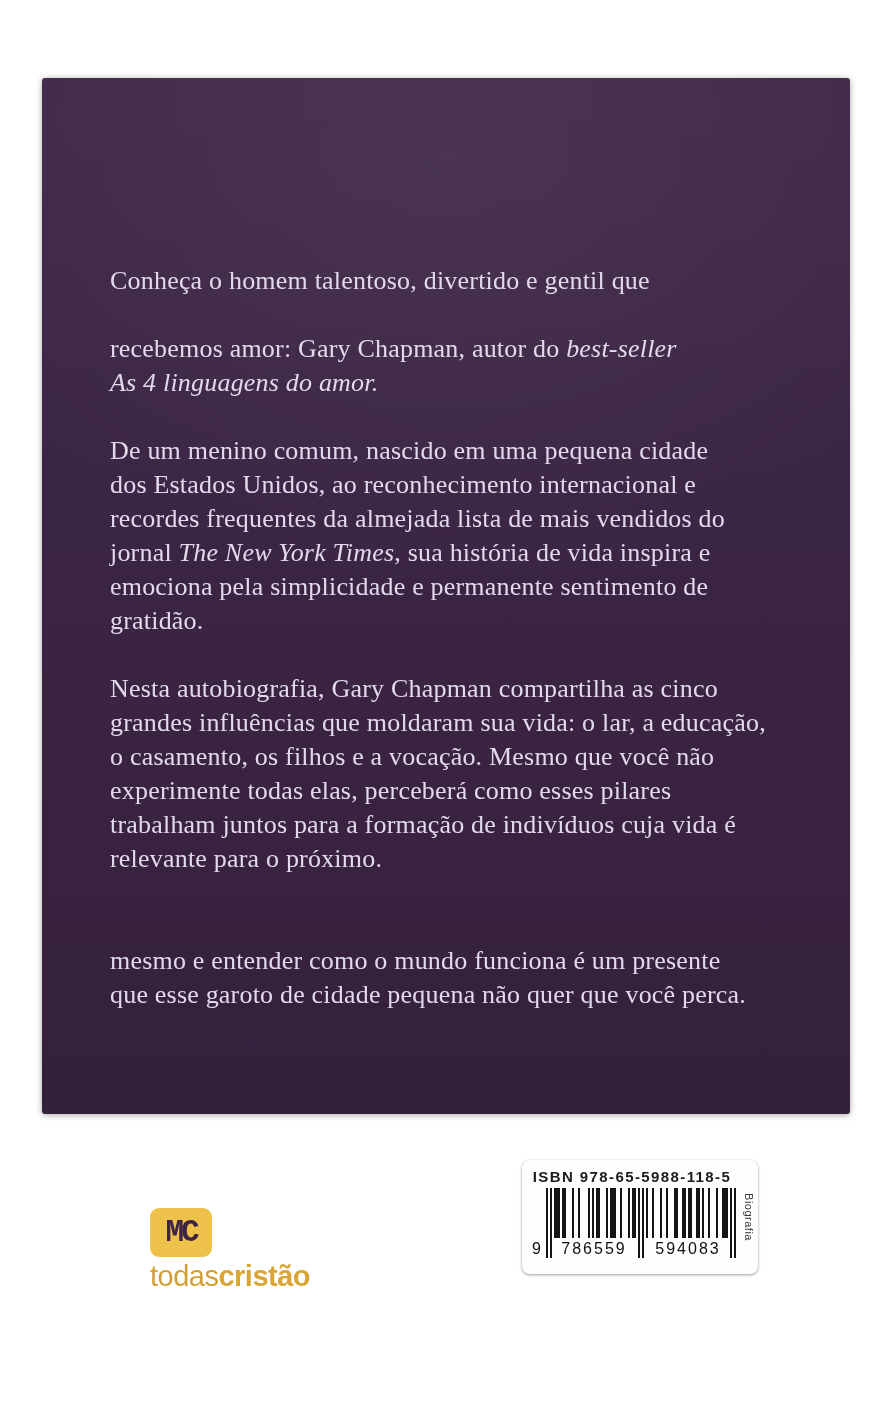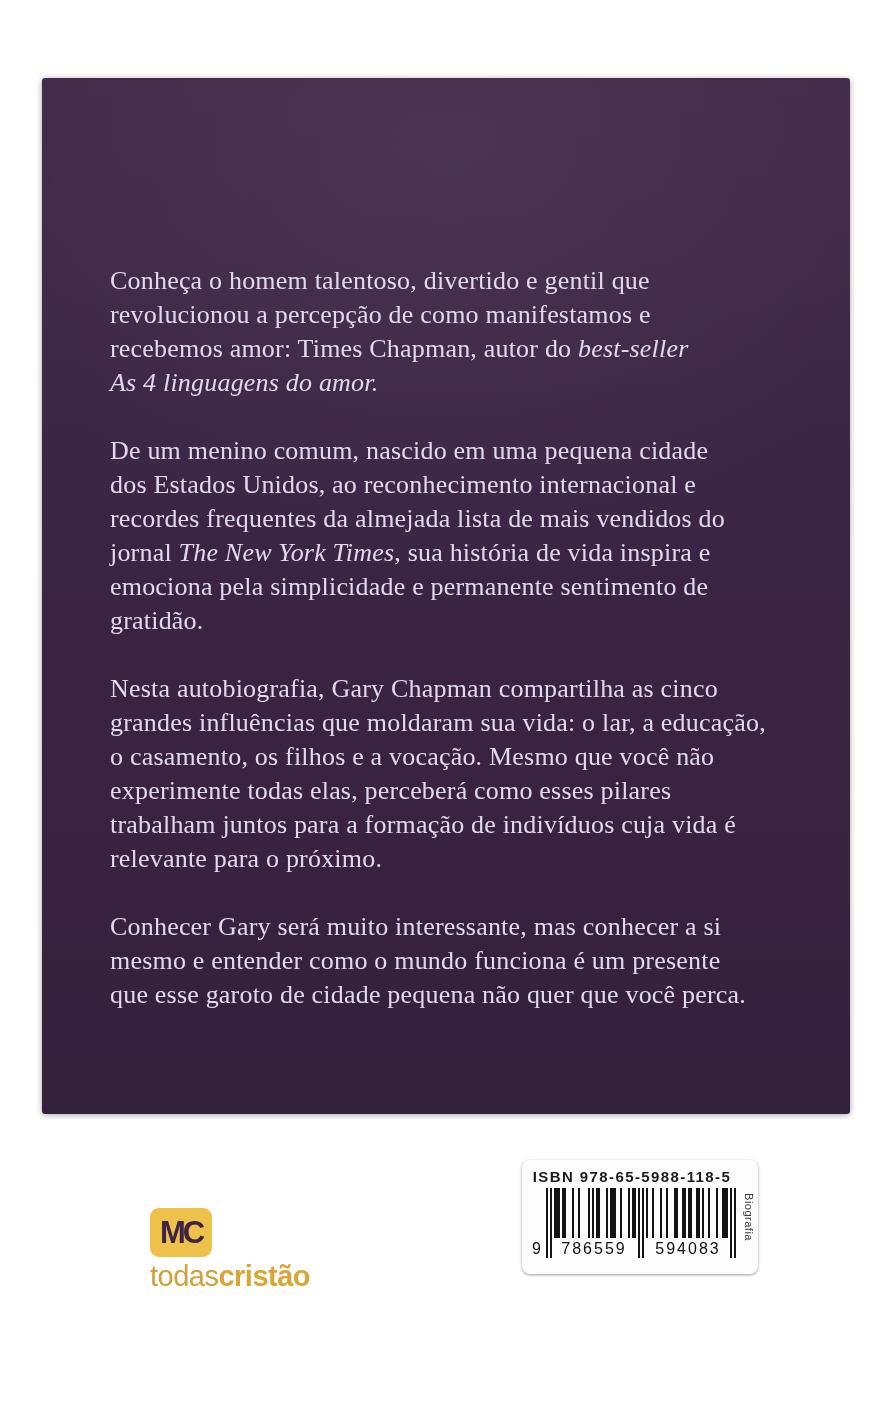--- a/index.html
+++ b/index.html
@@ -29,21 +29,21 @@
   .blurb p{margin:0 0 34px 0;white-space:nowrap;}
   .blurb em{font-style:italic;text-align:right;}
   
   .publisher{position:absolute;left:108px;top:1130px;}
   .mc-box{
     width:62px;height:49px;background:#eec14b;border-radius:9px;
     display:flex;align-items:center;justify-content:center;
   }
   .mc-box span{
     font-weight:800;font-size:31px;color:#3e2345;letter-spacing:-3px;
-    font-family:Liberation Sans, sans-serif;
+    font-family:Liberation Mono, monospace;
   }
   .wordmark{
     margin-top:4px;font-size:29px;line-height:30px;color:#d2a037;letter-spacing:-0.5px;
   }
   .wordmark .wm-bold{font-weight:700;color:#d9a636;text-align:right;}
   
   .bc-panel{
     position:absolute;left:480px;top:1082px;width:236px;height:114px;
     background:#fdfdfd;border-radius:8px;
     box-shadow:0 1px 3px rgba(0,0,0,0.4);
@@ -69,24 +69,24 @@
     writing-mode:vertical-rl;
     font-size:11px;color:#3a3a3a;letter-spacing:0.5px;
   }
 </style>
 </head>
 <body>
 
 <div class="cover">
 
   <div class="blurb">
-      <p><span>Conheça o homem talentoso, divertido e gentil que</span><br><span>revolucionou a percepção de como manifestamos e</span><br><span>recebemos amor: Times Chapman, autor do </span><em>best-seller</em><br><em>As 4 linguagens do amor.</em></p>
+      <p><span>Conheça o homem talentoso, divertido e gentil que</span><br><br><span>recebemos amor: Gary Chapman, autor do </span><em>best-seller</em><br><em>As 4 linguagens do amor.</em></p>
       <p><span>De um menino comum, nascido em uma pequena cidade</span><br><span>dos Estados Unidos, ao reconhecimento internacional e</span><br><span>recordes frequentes da almejada lista de mais vendidos do</span><br><span>jornal </span><em>The New York Times</em><span>, sua história de vida inspira e</span><br><span>emociona pela simplicidade e permanente sentimento de</span><br><span>gratidão.</span></p>
       <p><span>Nesta autobiografia, Gary Chapman compartilha as cinco</span><br><span>grandes influências que moldaram sua vida: o lar, a educação,</span><br><span>o casamento, os filhos e a vocação. Mesmo que você não</span><br><span>experimente todas elas, perceberá como esses pilares</span><br><span>trabalham juntos para a formação de indivíduos cuja vida é</span><br><span>relevante para o próximo.</span></p>
-      <p><span>Conhecer Gary será muito interessante, mas conhecer a si</span><br><span>mesmo e entender como o mundo funciona é um presente</span><br><span>que esse garoto de cidade pequena não quer que você perca.</span></p>
+      <p><br><span>mesmo e entender como o mundo funciona é um presente</span><br><span>que esse garoto de cidade pequena não quer que você perca.</span></p>
     </div>
 
   <div class="publisher">
     <div class="mc-box">
       <span>MC</span>
     </div>
     <div class="wordmark"><span class="wm-reg">todas</span><span class="wm-bold">cristão</span></div>
   </div>
 
   <div class="bc-panel">

